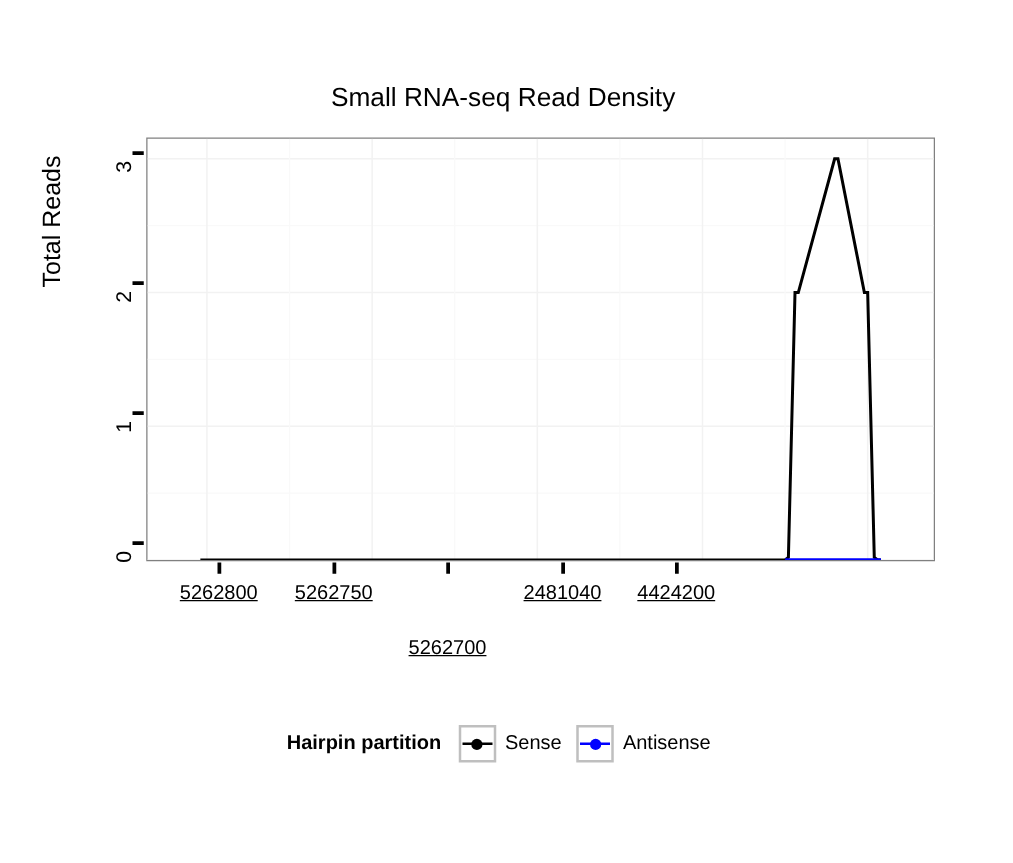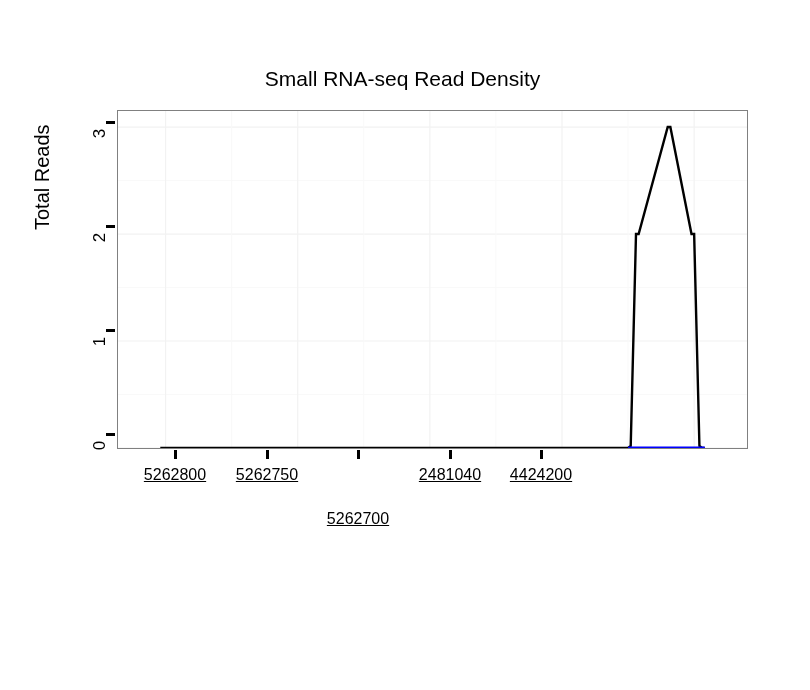--- a/index.html
+++ b/index.html
@@ -228,14 +228,33 @@
         <line x1="311.3613445378151" y1="0" x2="311.3613445378151" y2="336" stroke="#f2f2f2" stroke-width="1.2" vector-effect="non-scaling-stroke"></line>
         <line x1="443.29411764705884" y1="0" x2="443.29411764705884" y2="336" stroke="#f2f2f2" stroke-width="1.2" vector-effect="non-scaling-stroke"></line>
         <line x1="575.2268907563025" y1="0" x2="575.2268907563025" y2="336" stroke="#f2f2f2" stroke-width="1.2" vector-effect="non-scaling-stroke"></line>
       </svg>
     <svg id="data-svg" viewBox="0 0 628 336" preserveAspectRatio="none">
         <path d="M42.22 336.00 L509.26 336.00 L511.90 333.87 L517.18 122.67 L519.82 122.67 L548.84 16.00 L551.48 16.00 L572.59 122.67 L575.23 122.67 L580.50 333.87 L583.14 336.00 L585.78 336.00" fill="none" stroke="#000000" stroke-width="2.4" stroke-linejoin="miter" stroke-linecap="butt" vector-effect="non-scaling-stroke"></path>
         <path d="M509.26 336.00 L585.78 336.00" fill="none" stroke="#0000FF" stroke-width="2.8" stroke-linejoin="miter" stroke-linecap="butt" vector-effect="non-scaling-stroke"></path>
       </svg>
   </div>
 
+  <div id="legend">
+    <div id="legend-title">Hairpin partition</div>
+
+    <div class="legend-entry">
+      <div class="legend-key">
+        <div class="key-line" style="background:#000000;"></div>
+        <div class="key-point" style="background:#000000;"></div>
+      </div>
+      <span class="legend-label">Sense</span>
+    </div>
+
+    <div class="legend-entry">
+      <div class="legend-key">
+        <div class="key-line" style="background:#0000ff;"></div>
+        <div class="key-point" style="background:#0000ff;"></div>
+      </div>
+      <span class="legend-label">Antisense</span>
+    </div>
+  </div>
 
 </div>
 
 </body></html>

